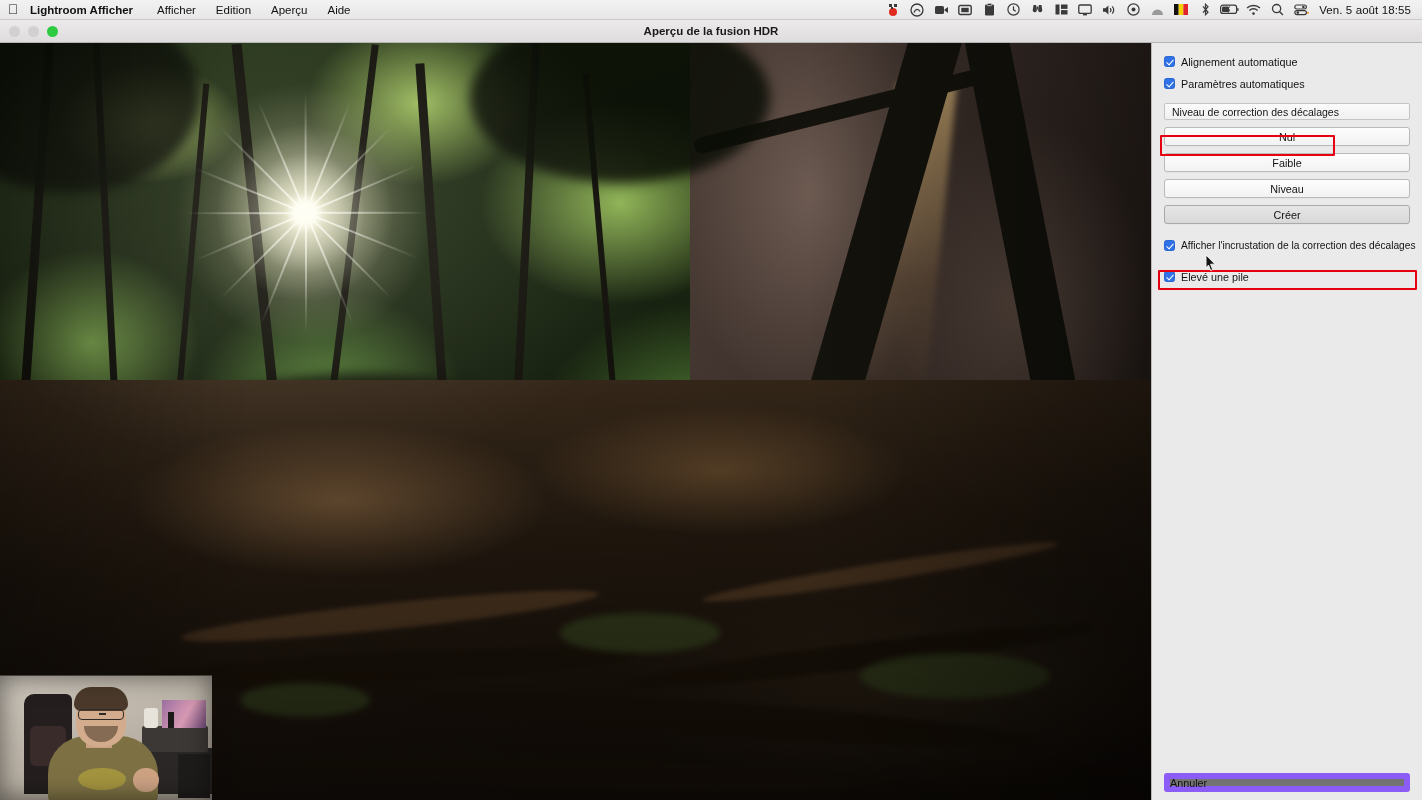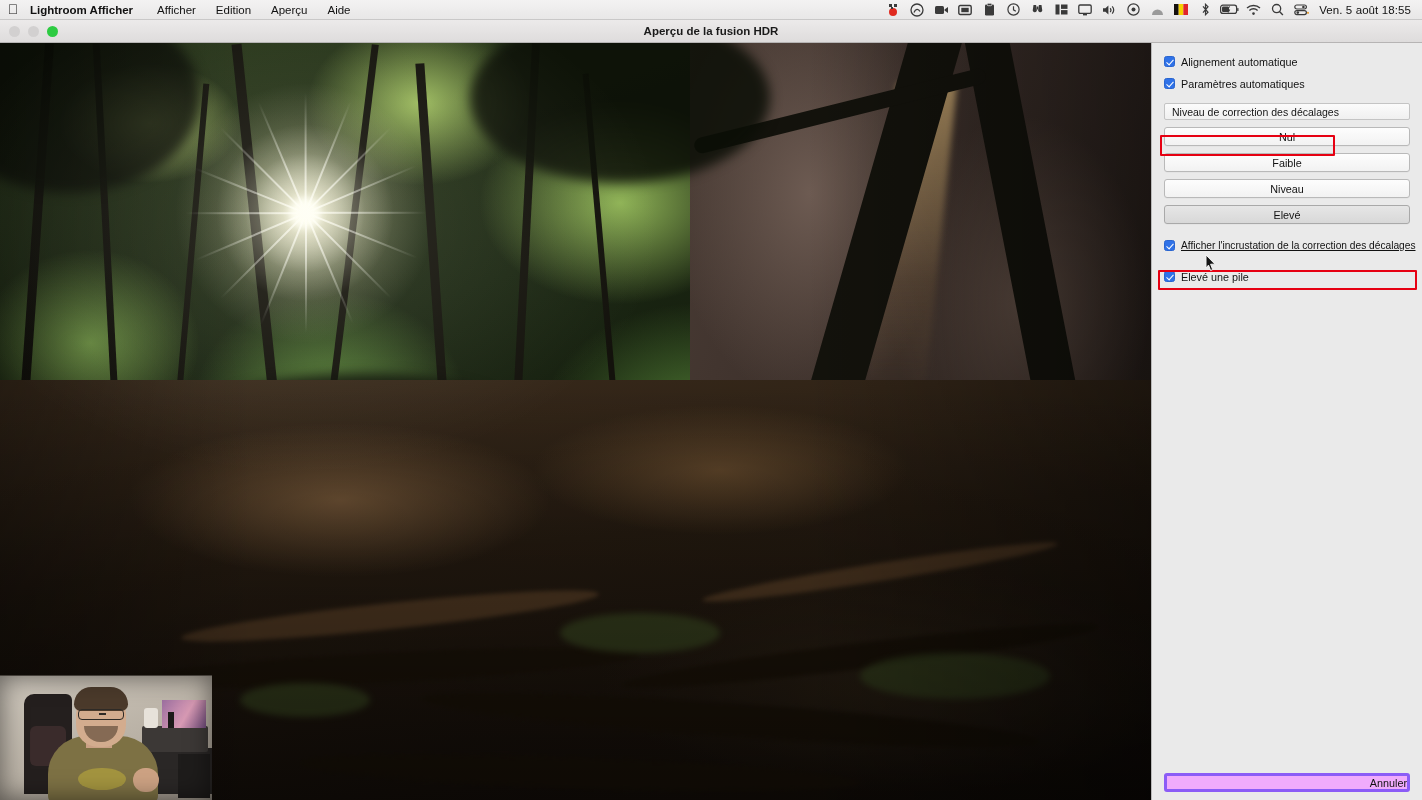--- a/index.html
+++ b/index.html
@@ -183,22 +183,22 @@
   
   .annot{ position:absolute; border:2px solid #e60012; border-radius:1px; pointer-events:none; }
   #annot-level{ left:8px; top:92px; width:175px; height:21px; }
   #annot-overlay{ left:6px; top:227px; width:259px; height:20px; }
 
   .cursor{ position:absolute; left:1219px; top:255px; width:12px; height:18px; }
 
   
   .p-foot{ position:absolute; left:12px; right:12px; bottom:8px; }
   .btn-cancel{
-    height:19px; background:#f0abfc; border:3px solid #8b5cf6; border-radius:3px;
-    display:flex; align-items:center; justify-content:flex-end;
+    height:19px; background:#737373; border:6px solid #8b5cf6; border-radius:3px;
+    display:flex; align-items:center; justify-content:flex-start;
     font-size:10.8px; color:#111;
   }
   .btn-merge{
     height:19px; margin-top:7px; background:linear-gradient(#3b8bf0,#1c6fe4);
     border:1px solid #1a62cc; border-radius:3px;
     display:flex; align-items:center; justify-content:center;
     font-size:10.8px; color:#fff;
   }
 </style>
 </head>
@@ -443,24 +443,24 @@
       <div class="lvlbtn">
         <span>Nul</span>
       </div>
       <div class="lvlbtn">
         <span>Faible</span>
       </div>
       <div class="lvlbtn">
         <span>Niveau</span>
       </div>
       <div class="lvlbtn active">
-        <span>Elevé</span>
-      </div>
-
-      <div class="cbrow" style="margin-top:14px;text-decoration:underline;">
+        <span>Créer</span>
+      </div>
+
+      <div class="cbrow" style="margin-top:14px;">
         <span class="cbox"></span>
         <span class="cblabel" style="font-size:10.2px;">Afficher l'incrustation de la correction des décalages</span>
       </div>
 
       <div class="cbrow" style="margin-top:16px;">
         <span class="cbox"></span>
         <span class="cblabel">Elevé une pile</span>
       </div>
 
       <div class="annot" id="annot-level"></div>

